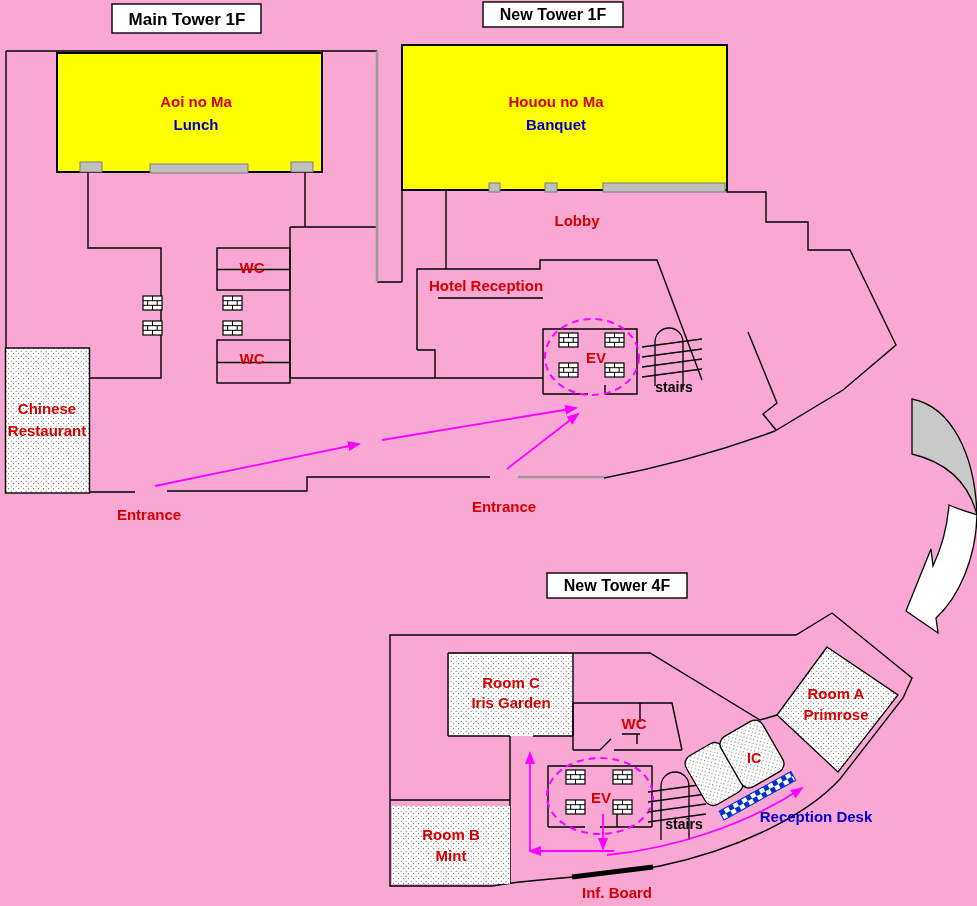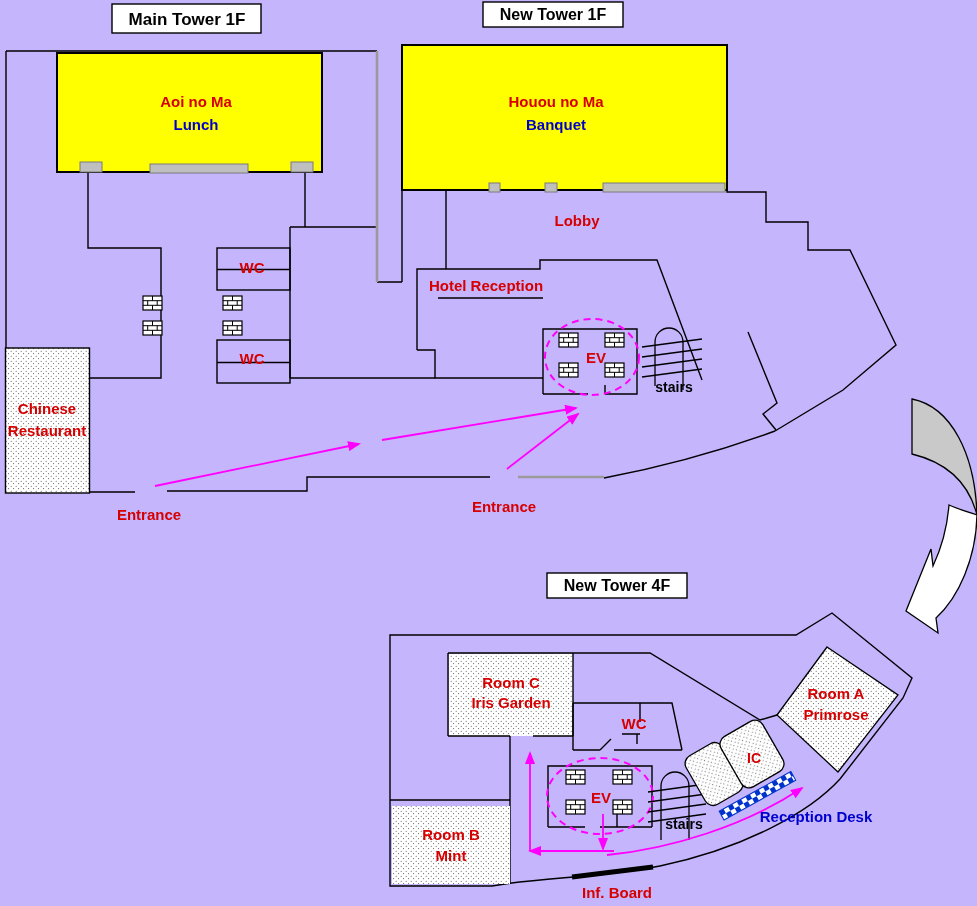--- a/index.html
+++ b/index.html
@@ -1,16 +1,16 @@
 <!DOCTYPE html>
 <html><head>
 <meta charset="utf-8">
 <style>
   html,body{margin:0;padding:0;background:#fff;}
-  .stage{position:relative;width:977px;height:906px;background:#c4b5fd;overflow:hidden;
+  .stage{position:relative;width:977px;height:906px;background:#f9a8d4;overflow:hidden;
          font-family:"Liberation Sans",sans-serif;text-align:right;}
   svg text{font-family:"Liberation Sans",sans-serif;font-weight:bold;}
   .wall{fill:none;stroke:#000;stroke-width:1.4;}
   .graywall{fill:none;stroke:#9a9a9a;stroke-width:2.6;}
   .titlebox{fill:#fff;stroke:#000;stroke-width:1.4;}
 </style>
 </head>
 <body>
 
 <div class="stage">

